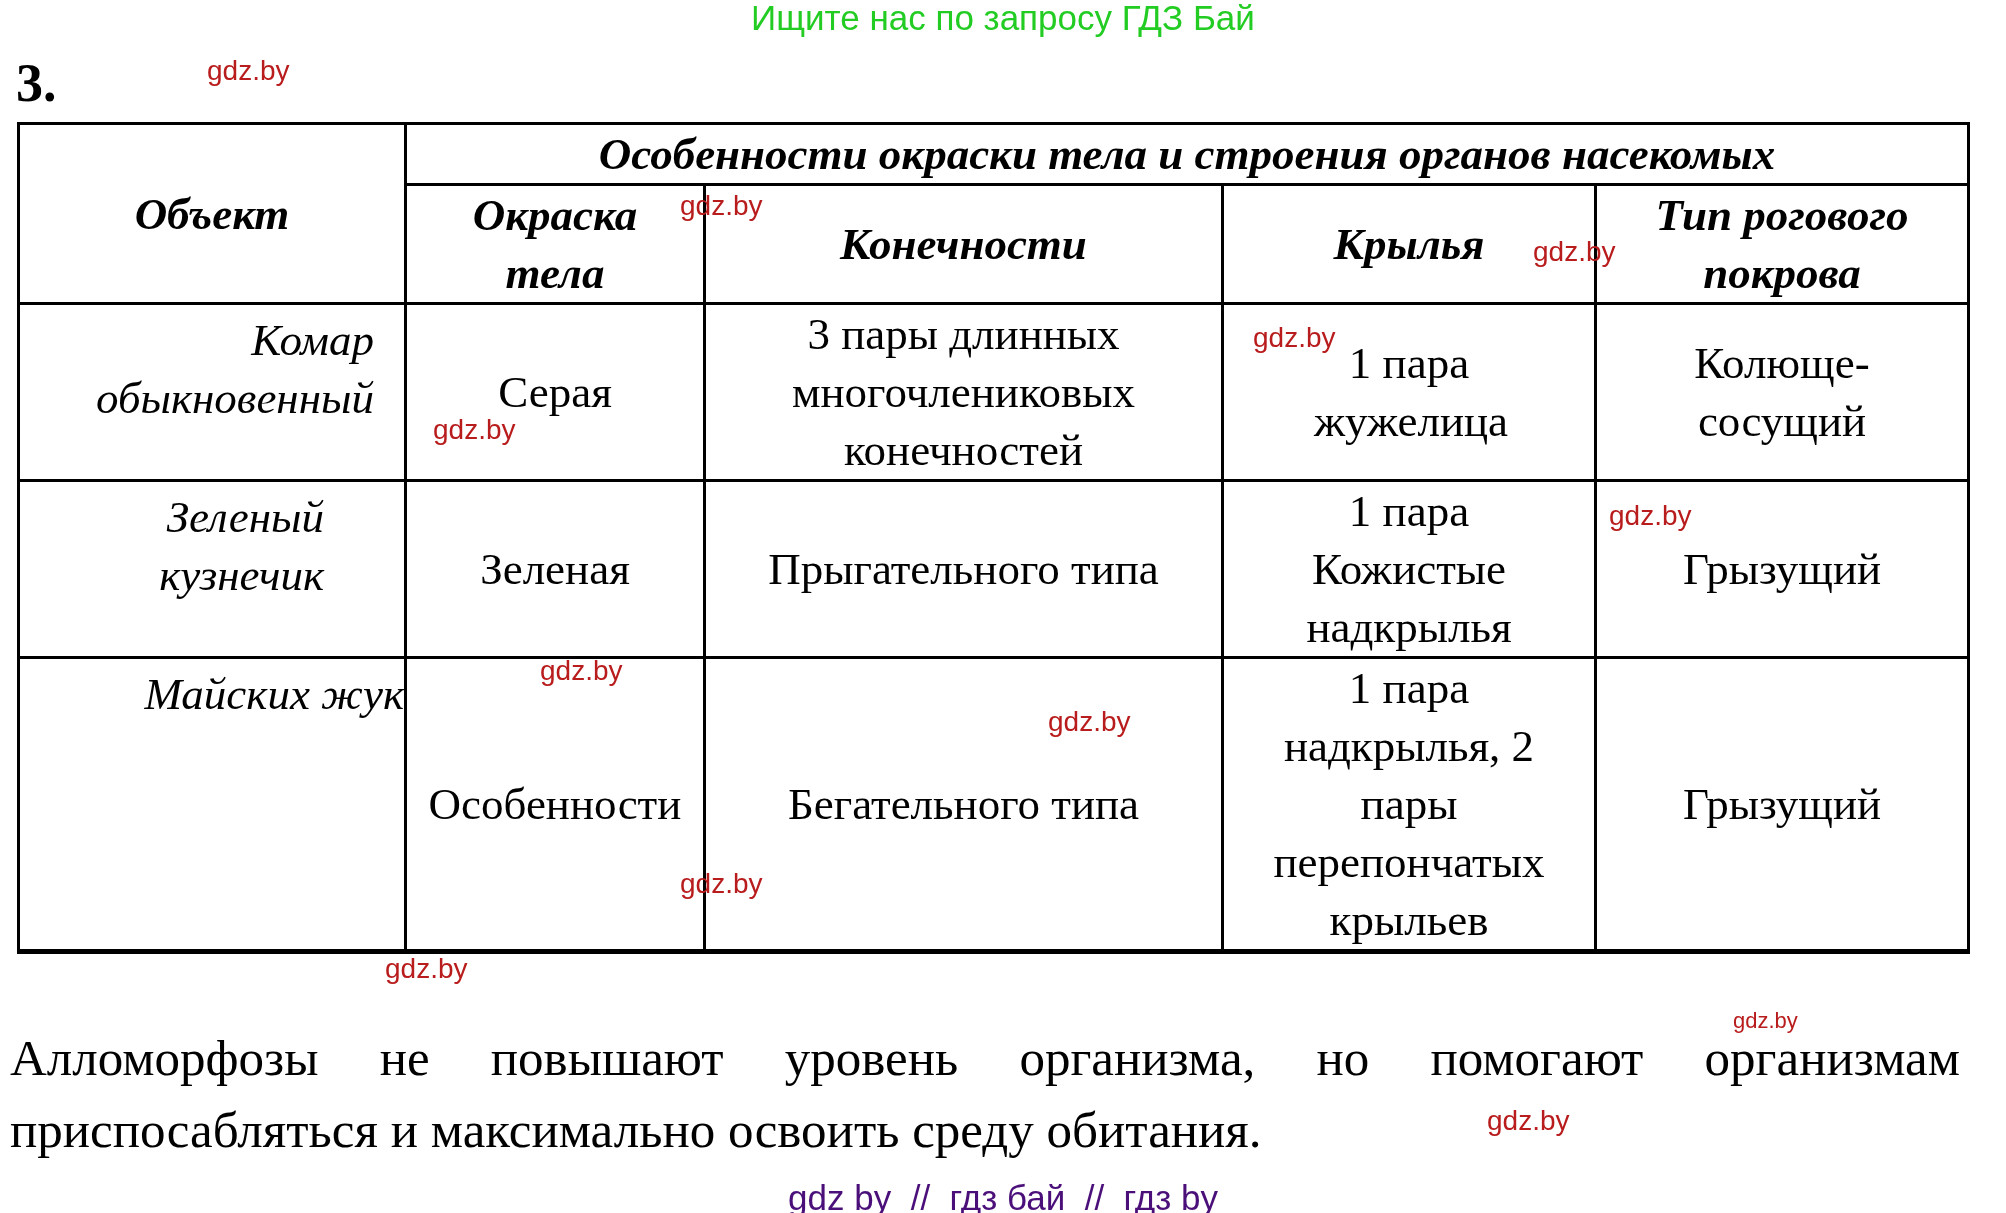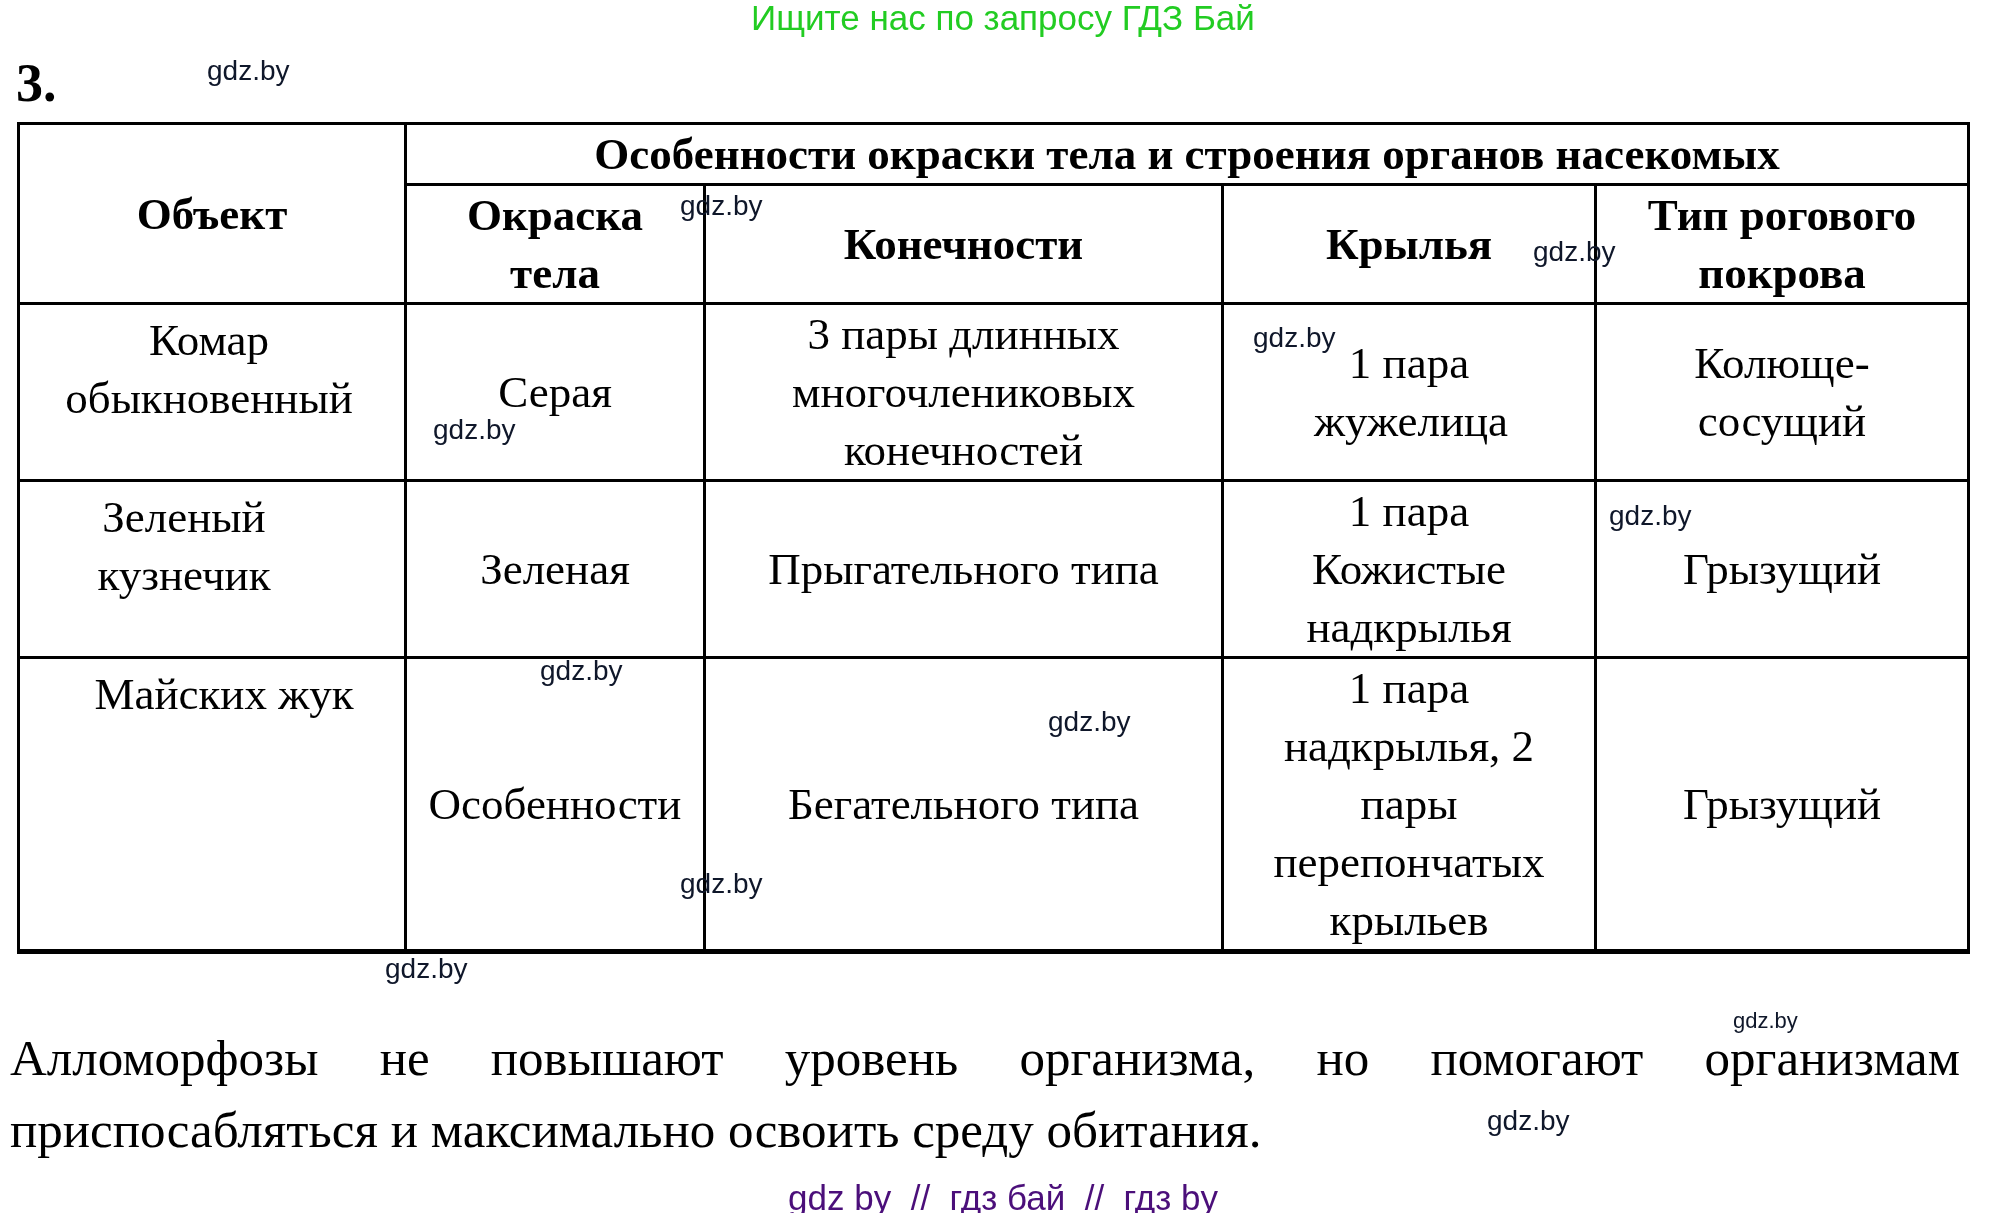--- a/index.html
+++ b/index.html
@@ -2,28 +2,28 @@
 <html><head>
 <meta charset="utf-8">
 <style>
   html, body { margin:0; padding:0; }
   body { width:2006px; height:1213px; background:#ffffff; position:relative; overflow:hidden; }
   .abs { position:absolute; }
   .serif { font-family:"Liberation Serif","DejaVu Serif",serif; color:#000; }
   .sans { font-family:"Liberation Sans","DejaVu Sans",sans-serif; }
   .banner { left:0; width:2006px; top:-2px; text-align:center; font-size:35px; color:#22cc22; }
   .task-num { left:16px; top:52px; font-size:54px; font-weight:bold; }
-  .wm { font-size:28px; color:#0f172a; white-space:nowrap; font-family:"Liberation Sans","DejaVu Sans",sans-serif; }
+  .wm { font-size:28px; color:#b91c1c; white-space:nowrap; font-family:"Liberation Sans","DejaVu Sans",sans-serif; }
   table.grid { position:absolute; left:17px; top:122px; width:1950px; height:816px;
     border-collapse:collapse; table-layout:fixed; }
   table.grid td { border:3px solid #000; padding:0; text-align:center; vertical-align:middle;
     font-family:"Liberation Serif","DejaVu Serif",serif; font-size:45px; line-height:58px; color:#000; }
   table.grid tr:last-child td { border-bottom-width:5px; }
-  table.grid td.hd { font-weight:bold; }
-  table.grid td.obj { text-align:center; vertical-align:top; padding-left:24px; padding-top:6px; }
+  table.grid td.hd { font-weight:bold;font-style:italic; }
+  table.grid td.obj { text-align:right; vertical-align:top; padding-left:24px; padding-top:6px;font-style:italic; }
   .para { left:10px; width:1950px; font-size:51px; line-height:72px; text-align:justify; text-align-last:left; top:1022px; }
   .footer { left:0; width:2006px; top:1178px; text-align:center; font-size:35px; color:#4b0f7a; white-space:pre; }
 </style>
 </head>
 <body>
 
 <div class="abs sans banner">Ищите нас по запросу ГДЗ Бай</div>
 
 <div class="abs serif task-num">3.</div>
 <div class="abs wm" style="left:207px;top:55px;">gdz.by</div>

